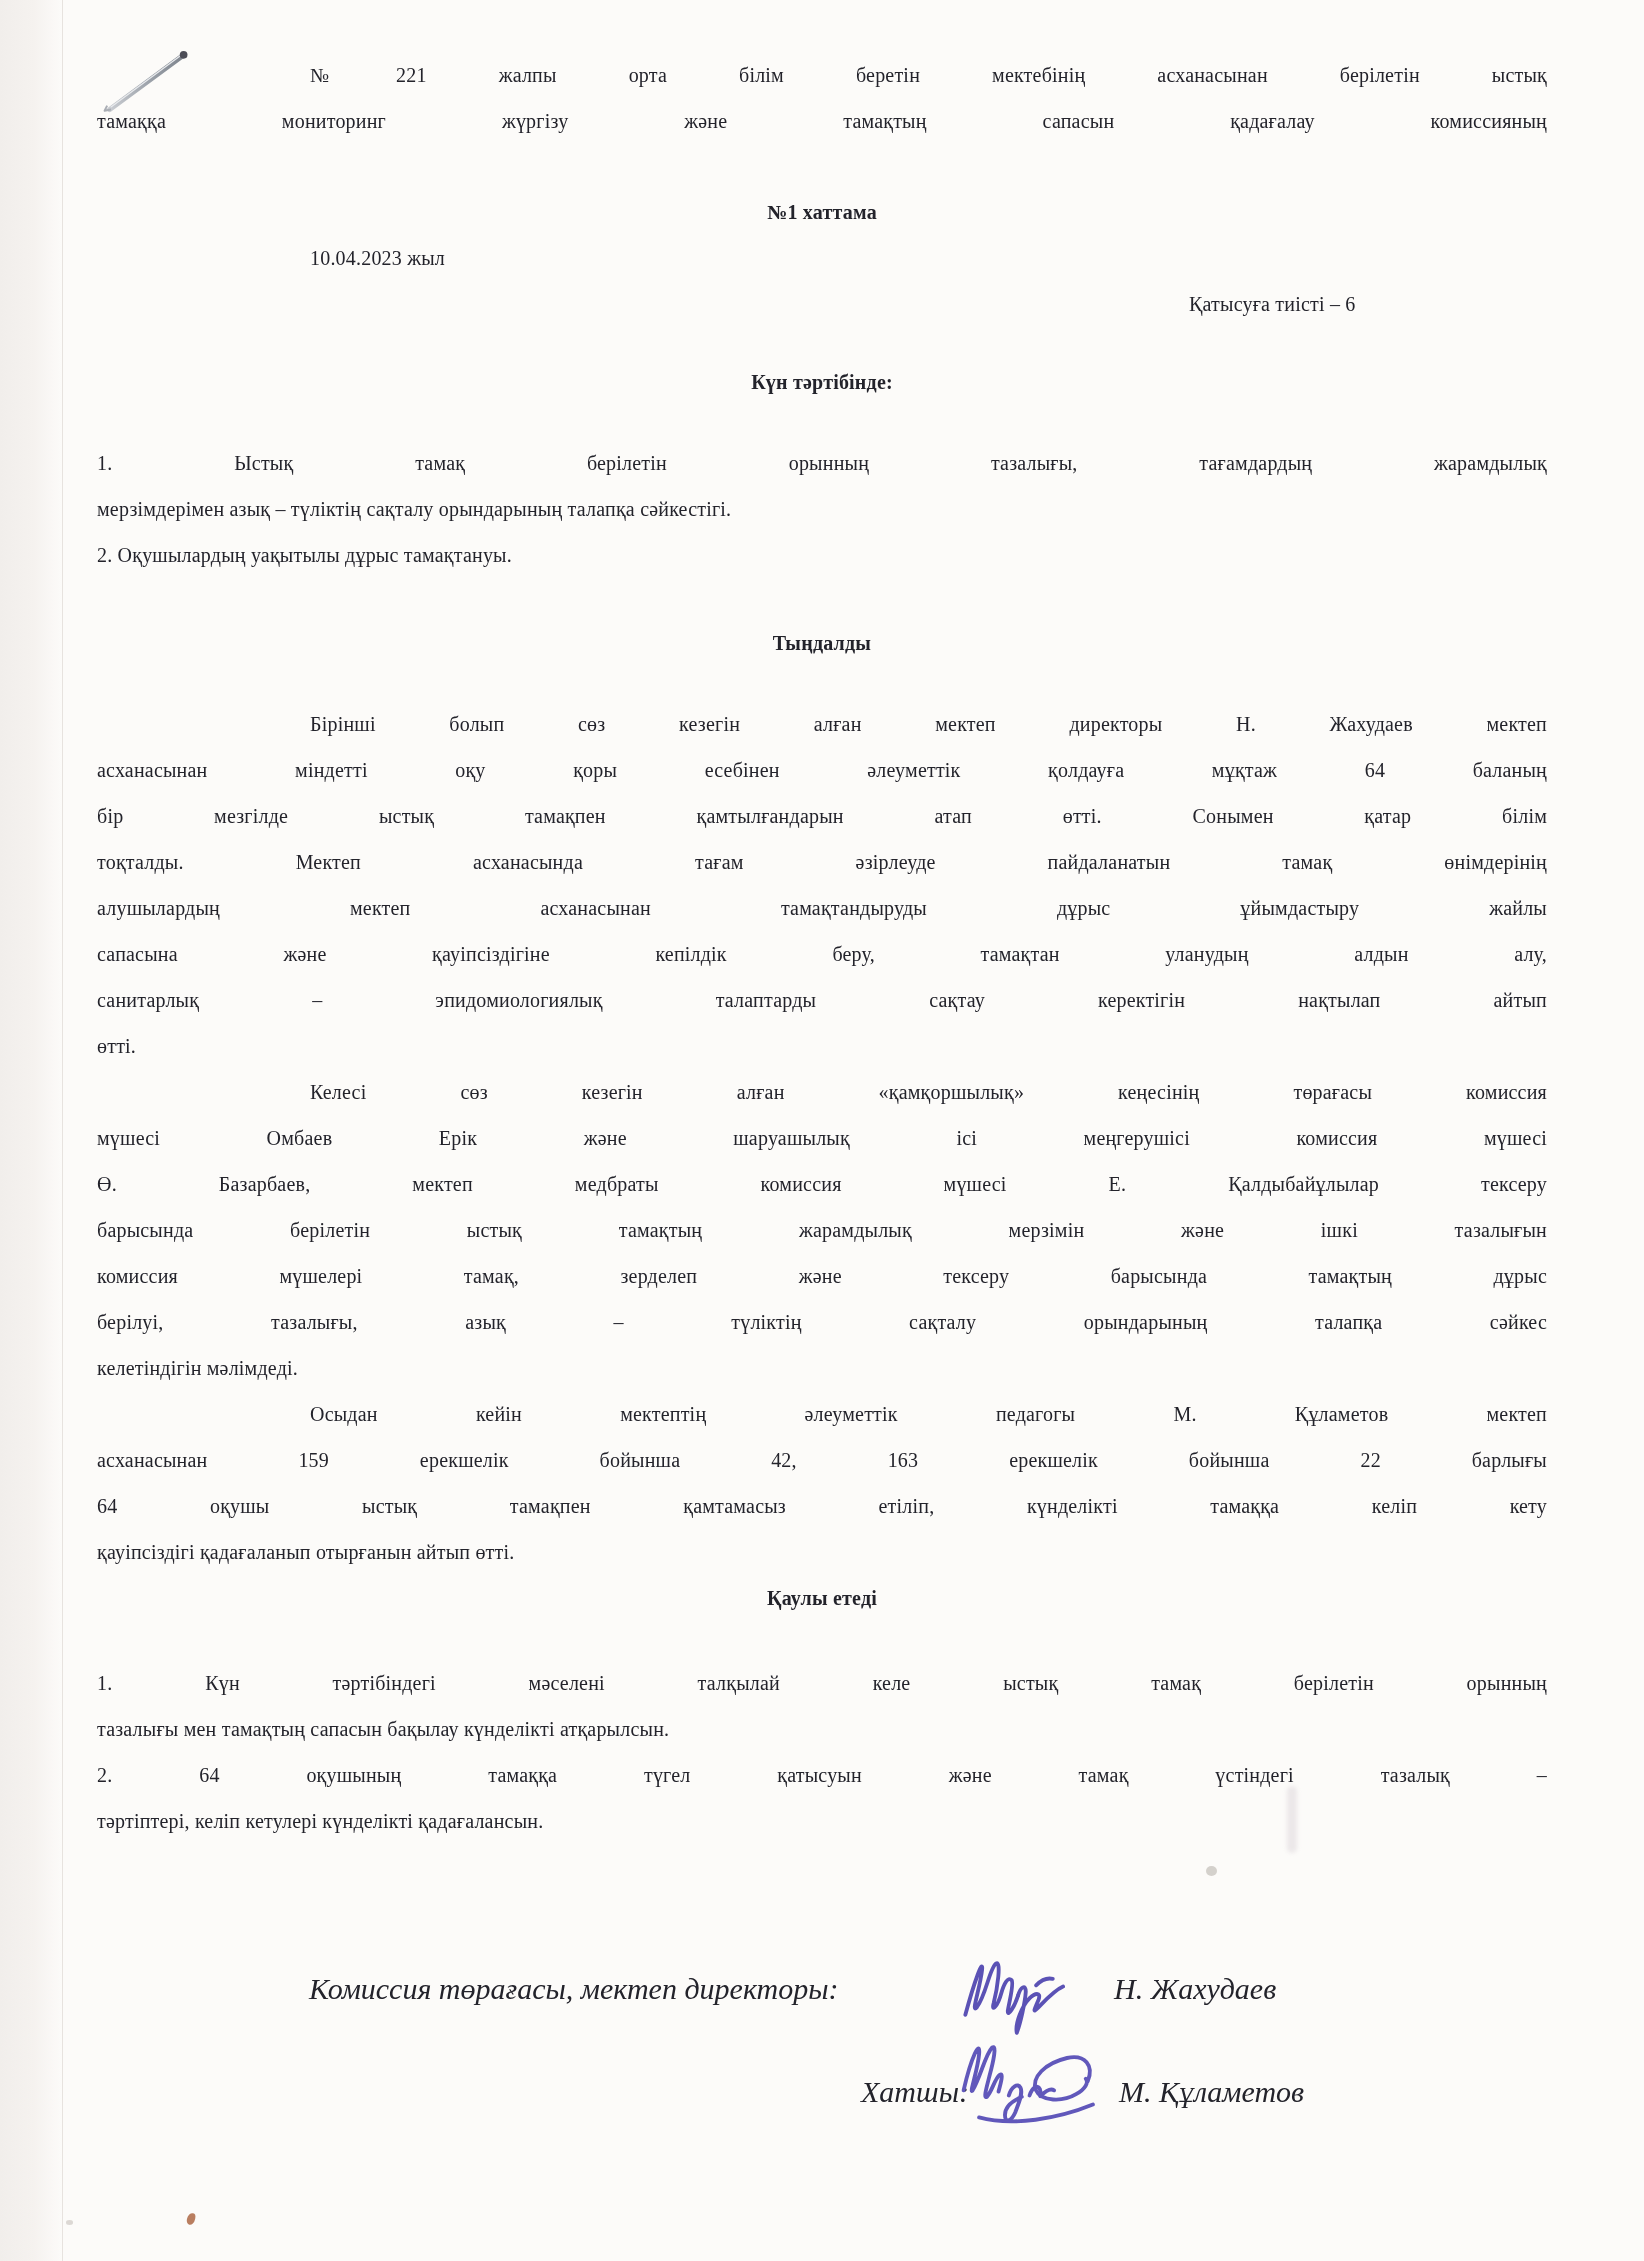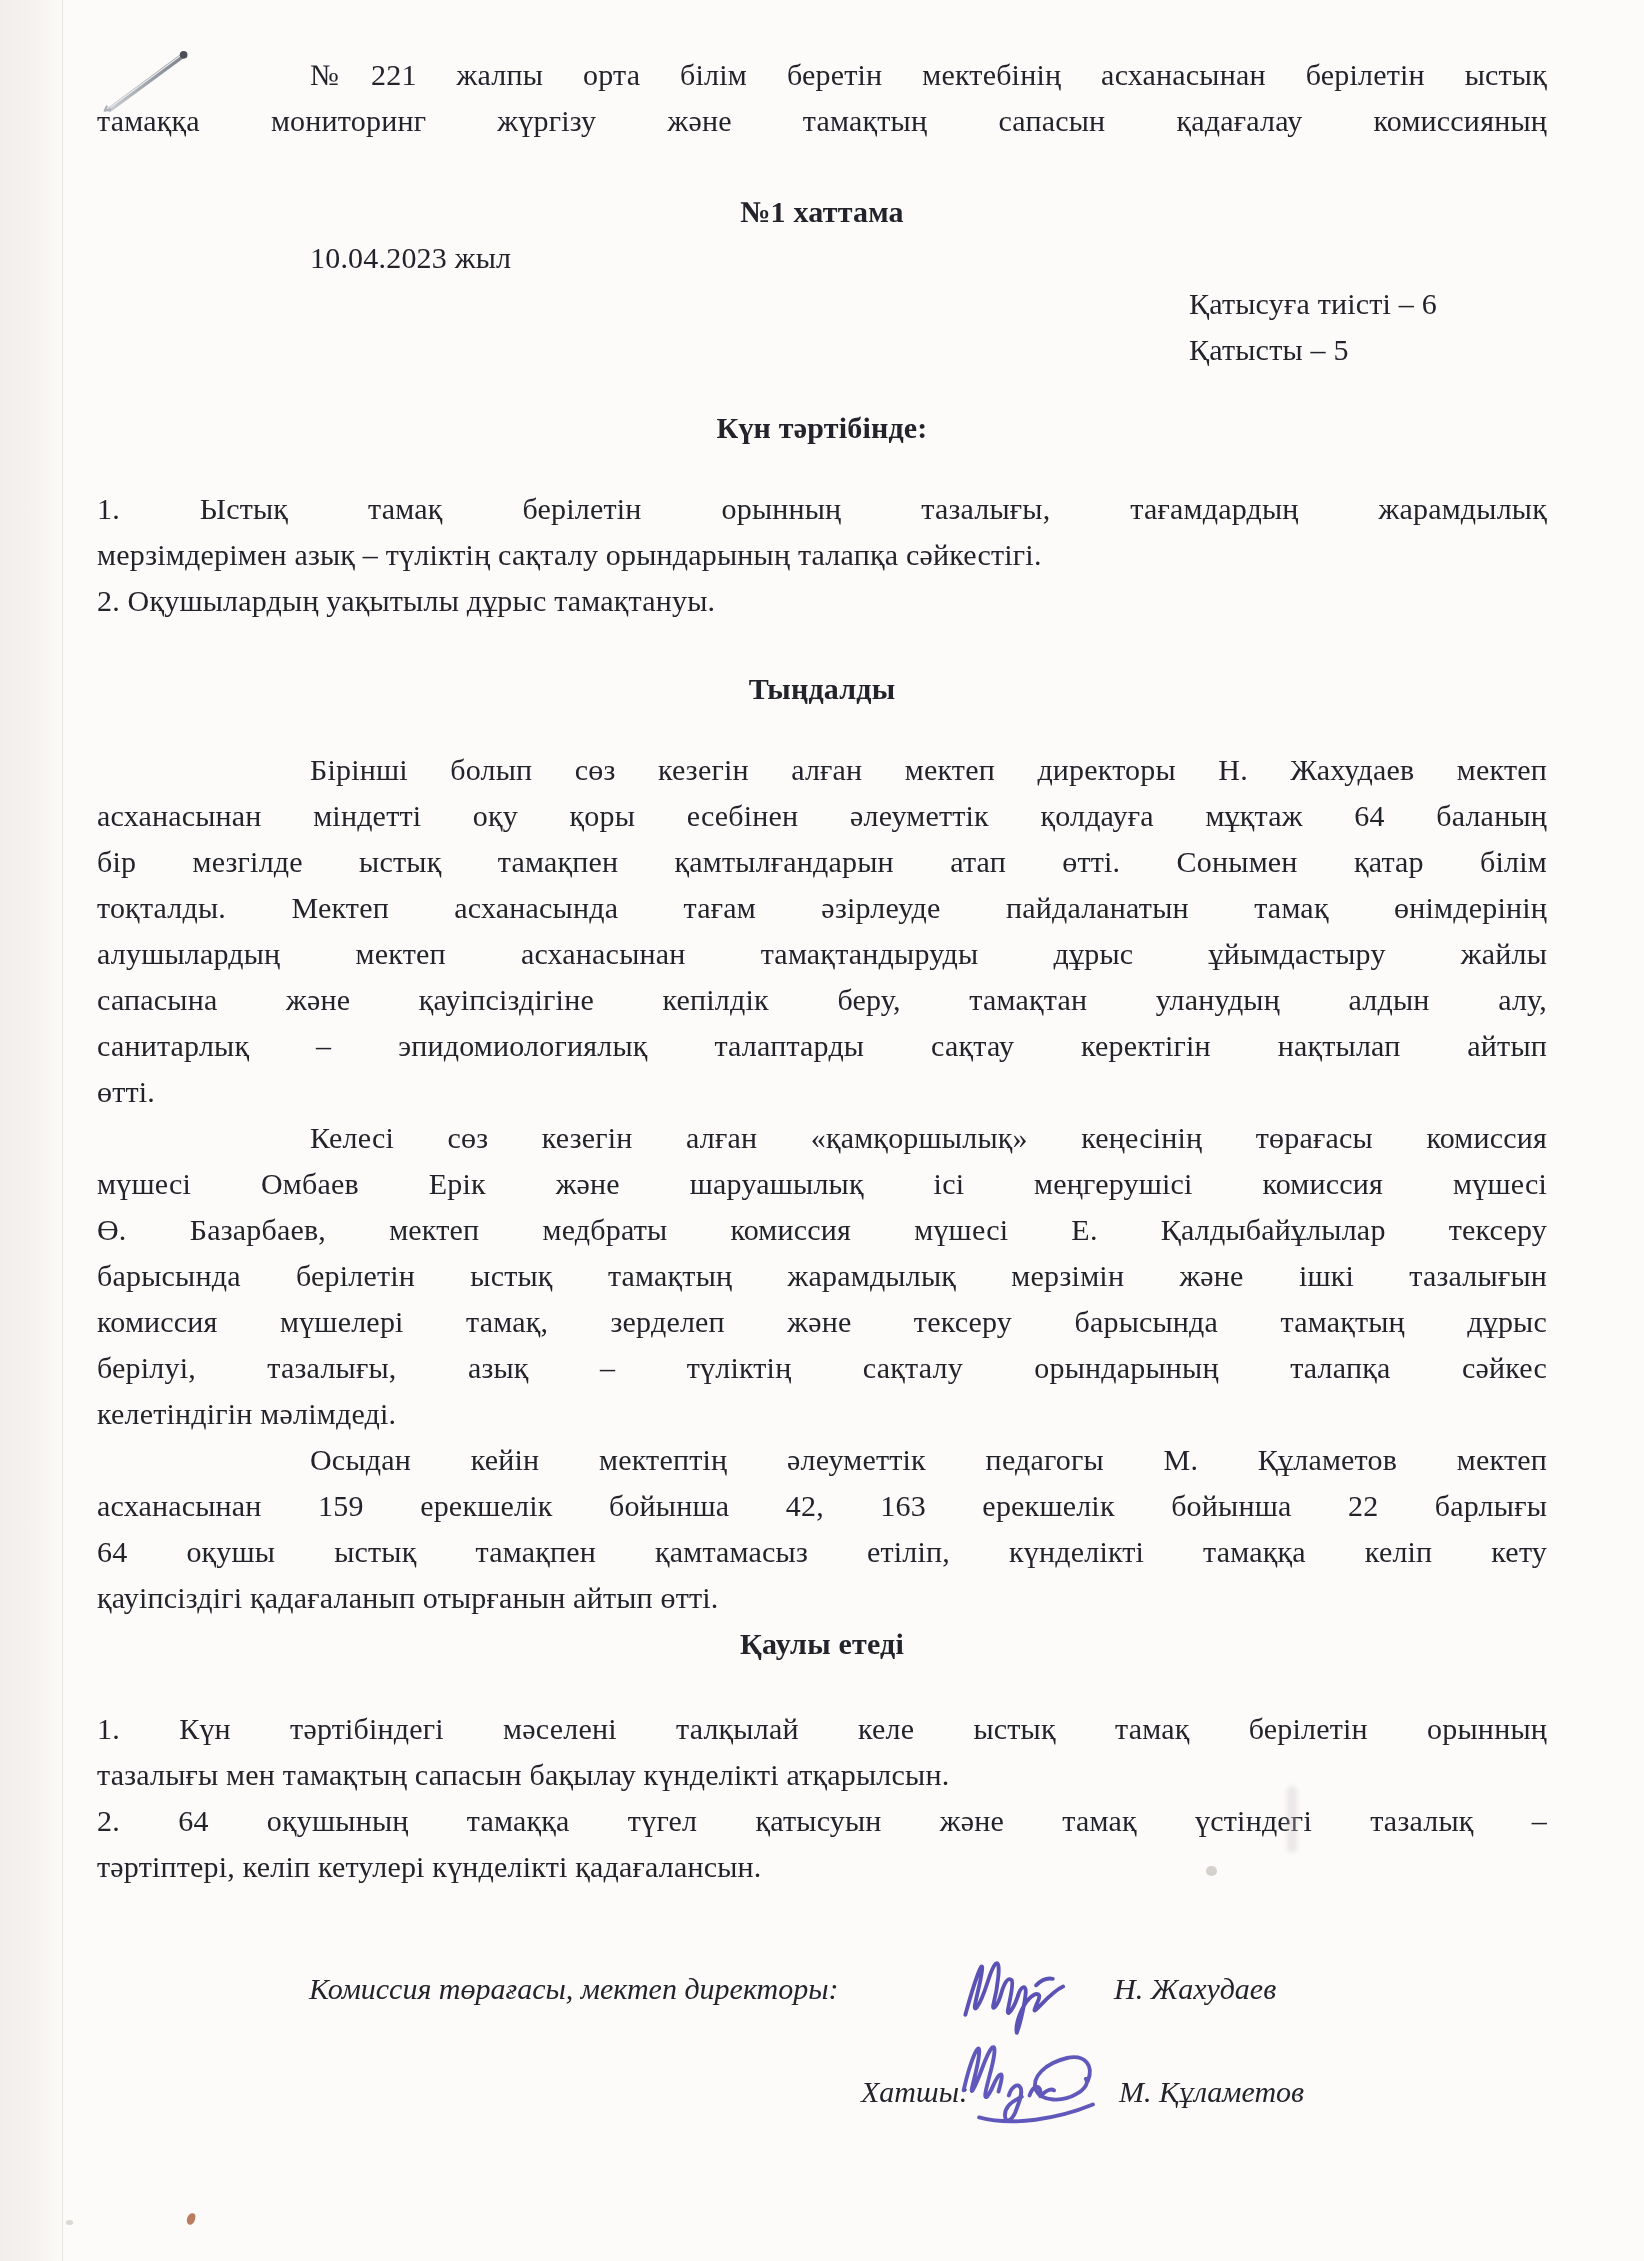--- a/index.html
+++ b/index.html
@@ -14,21 +14,21 @@
     overflow: hidden;
   }
   
   .scan-band {
     position: absolute; left: 0; top: 0; bottom: 0; width: 62px;
     background: linear-gradient(90deg, #f1eeeb 0%, #f5f2ef 55%, #faf8f6 85%, rgba(252,251,249,0) 100%);
     border-right: 0.6px solid #e7e3df;
   }
   .content {
     position: absolute; left: 97px; top: 52px; width: 1450px;
-    font-size: 30px; line-height: 46px;
+    font-size: 20px; line-height: 46px;
     letter-spacing: 0.2px;
   }
   .ln { white-space: normal; }
   .j { text-align: justify; text-align-last: justify; }
   .l { text-align: left; text-align-last: left; }
   .c { text-align: center; text-align-last: center; }
   .ind { text-indent: 213px; }
   .b { font-weight: bold; }
   .att-block { margin-left: 1092px; width: 358px; }
   .sig-row { position: absolute; left: 0; width: 100%; font-size: 30px; line-height: 46px; }
@@ -71,21 +71,20 @@
 
     <div class="ln j ind">№221 жалпы орта білім беретін мектебінің асханасынан берілетін ыстық</div>
     <div class="ln j">тамаққа мониторинг  жүргізу және тамақтың сапасын қадағалау комиссияның</div>
 
     <div class="ln c b" style="margin-top:45px">№1 хаттама</div>
 
     <div class="ln l ind">10.04.2023 жыл</div>
 
     <div class="att-block">
       <div class="ln l">Қатысуға тиісті – 6</div>
-      <div class="ln l">Қатысты – 5</div>
     </div>
 
     <div class="ln c b" style="margin-top:32px">Күн тәртібінде:</div>
     <div class="ln j" style="margin-top:35px">1. Ыстық тамақ берілетін орынның тазалығы, тағамдардың жарамдылық</div>
     <div class="ln l">мерзімдерімен азық – түліктің сақталу орындарының талапқа сәйкестігі.</div>
     <div class="ln l">2. Оқушылардың уақытылы дұрыс тамақтануы.</div>
 
     <div class="ln c b" style="margin-top:42px">Тыңдалды</div>
 
     <div style="margin-top:35px">

